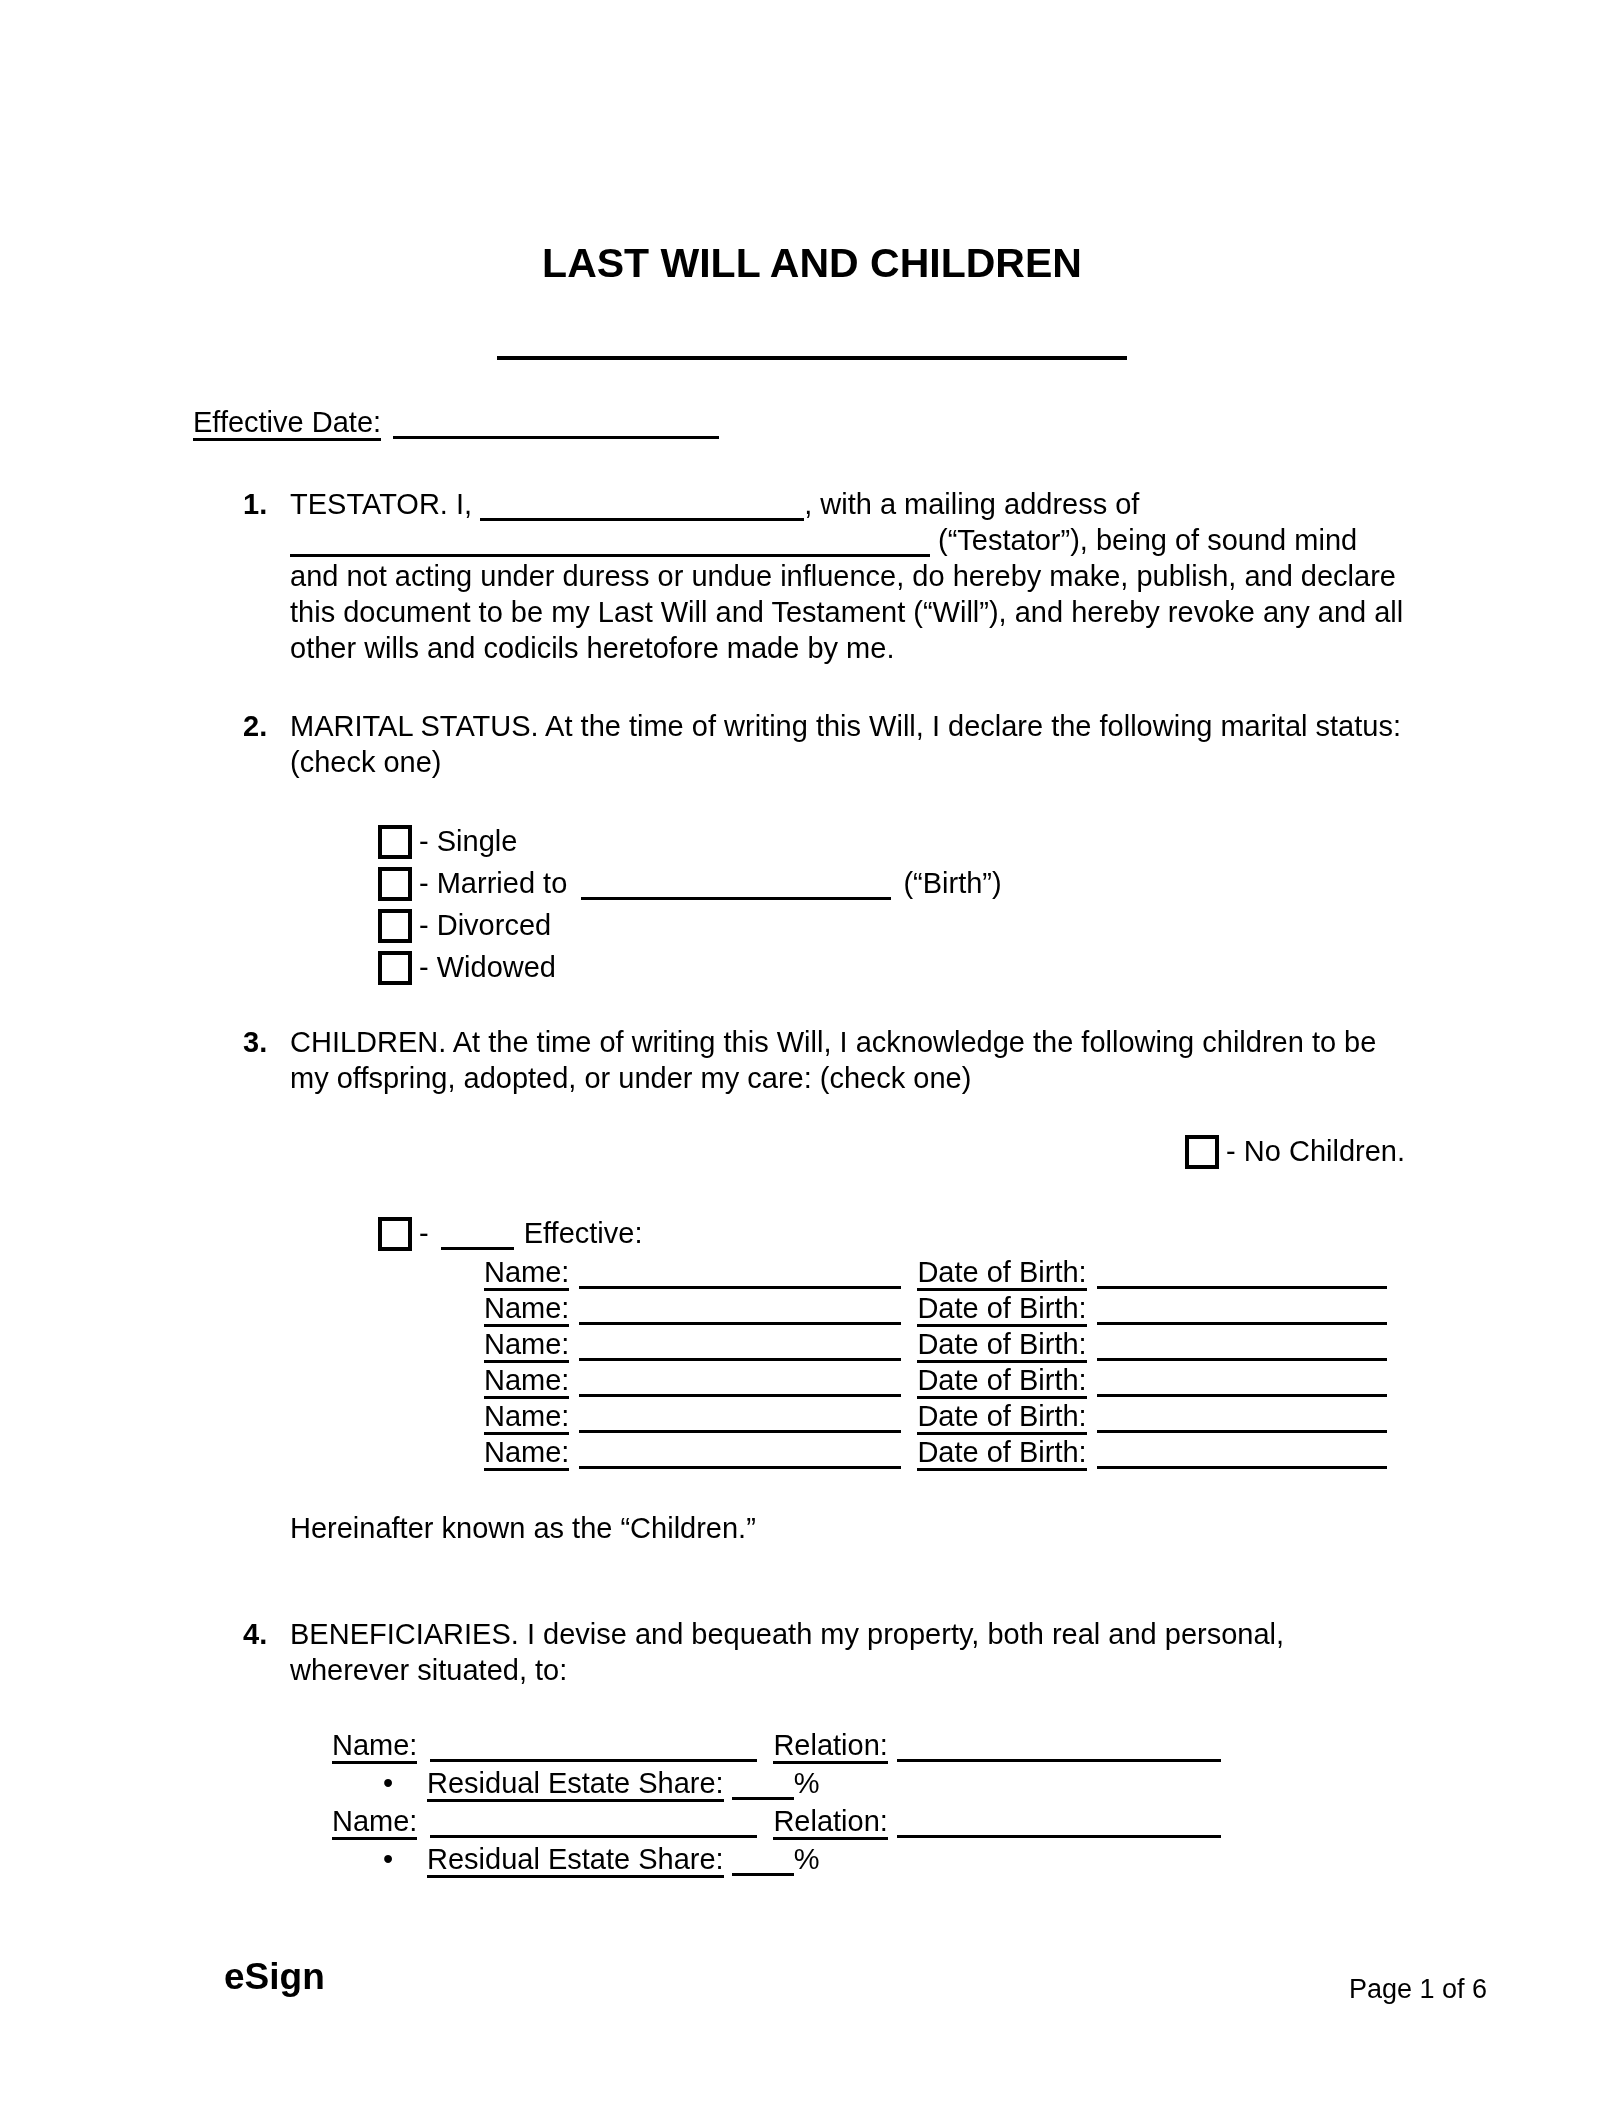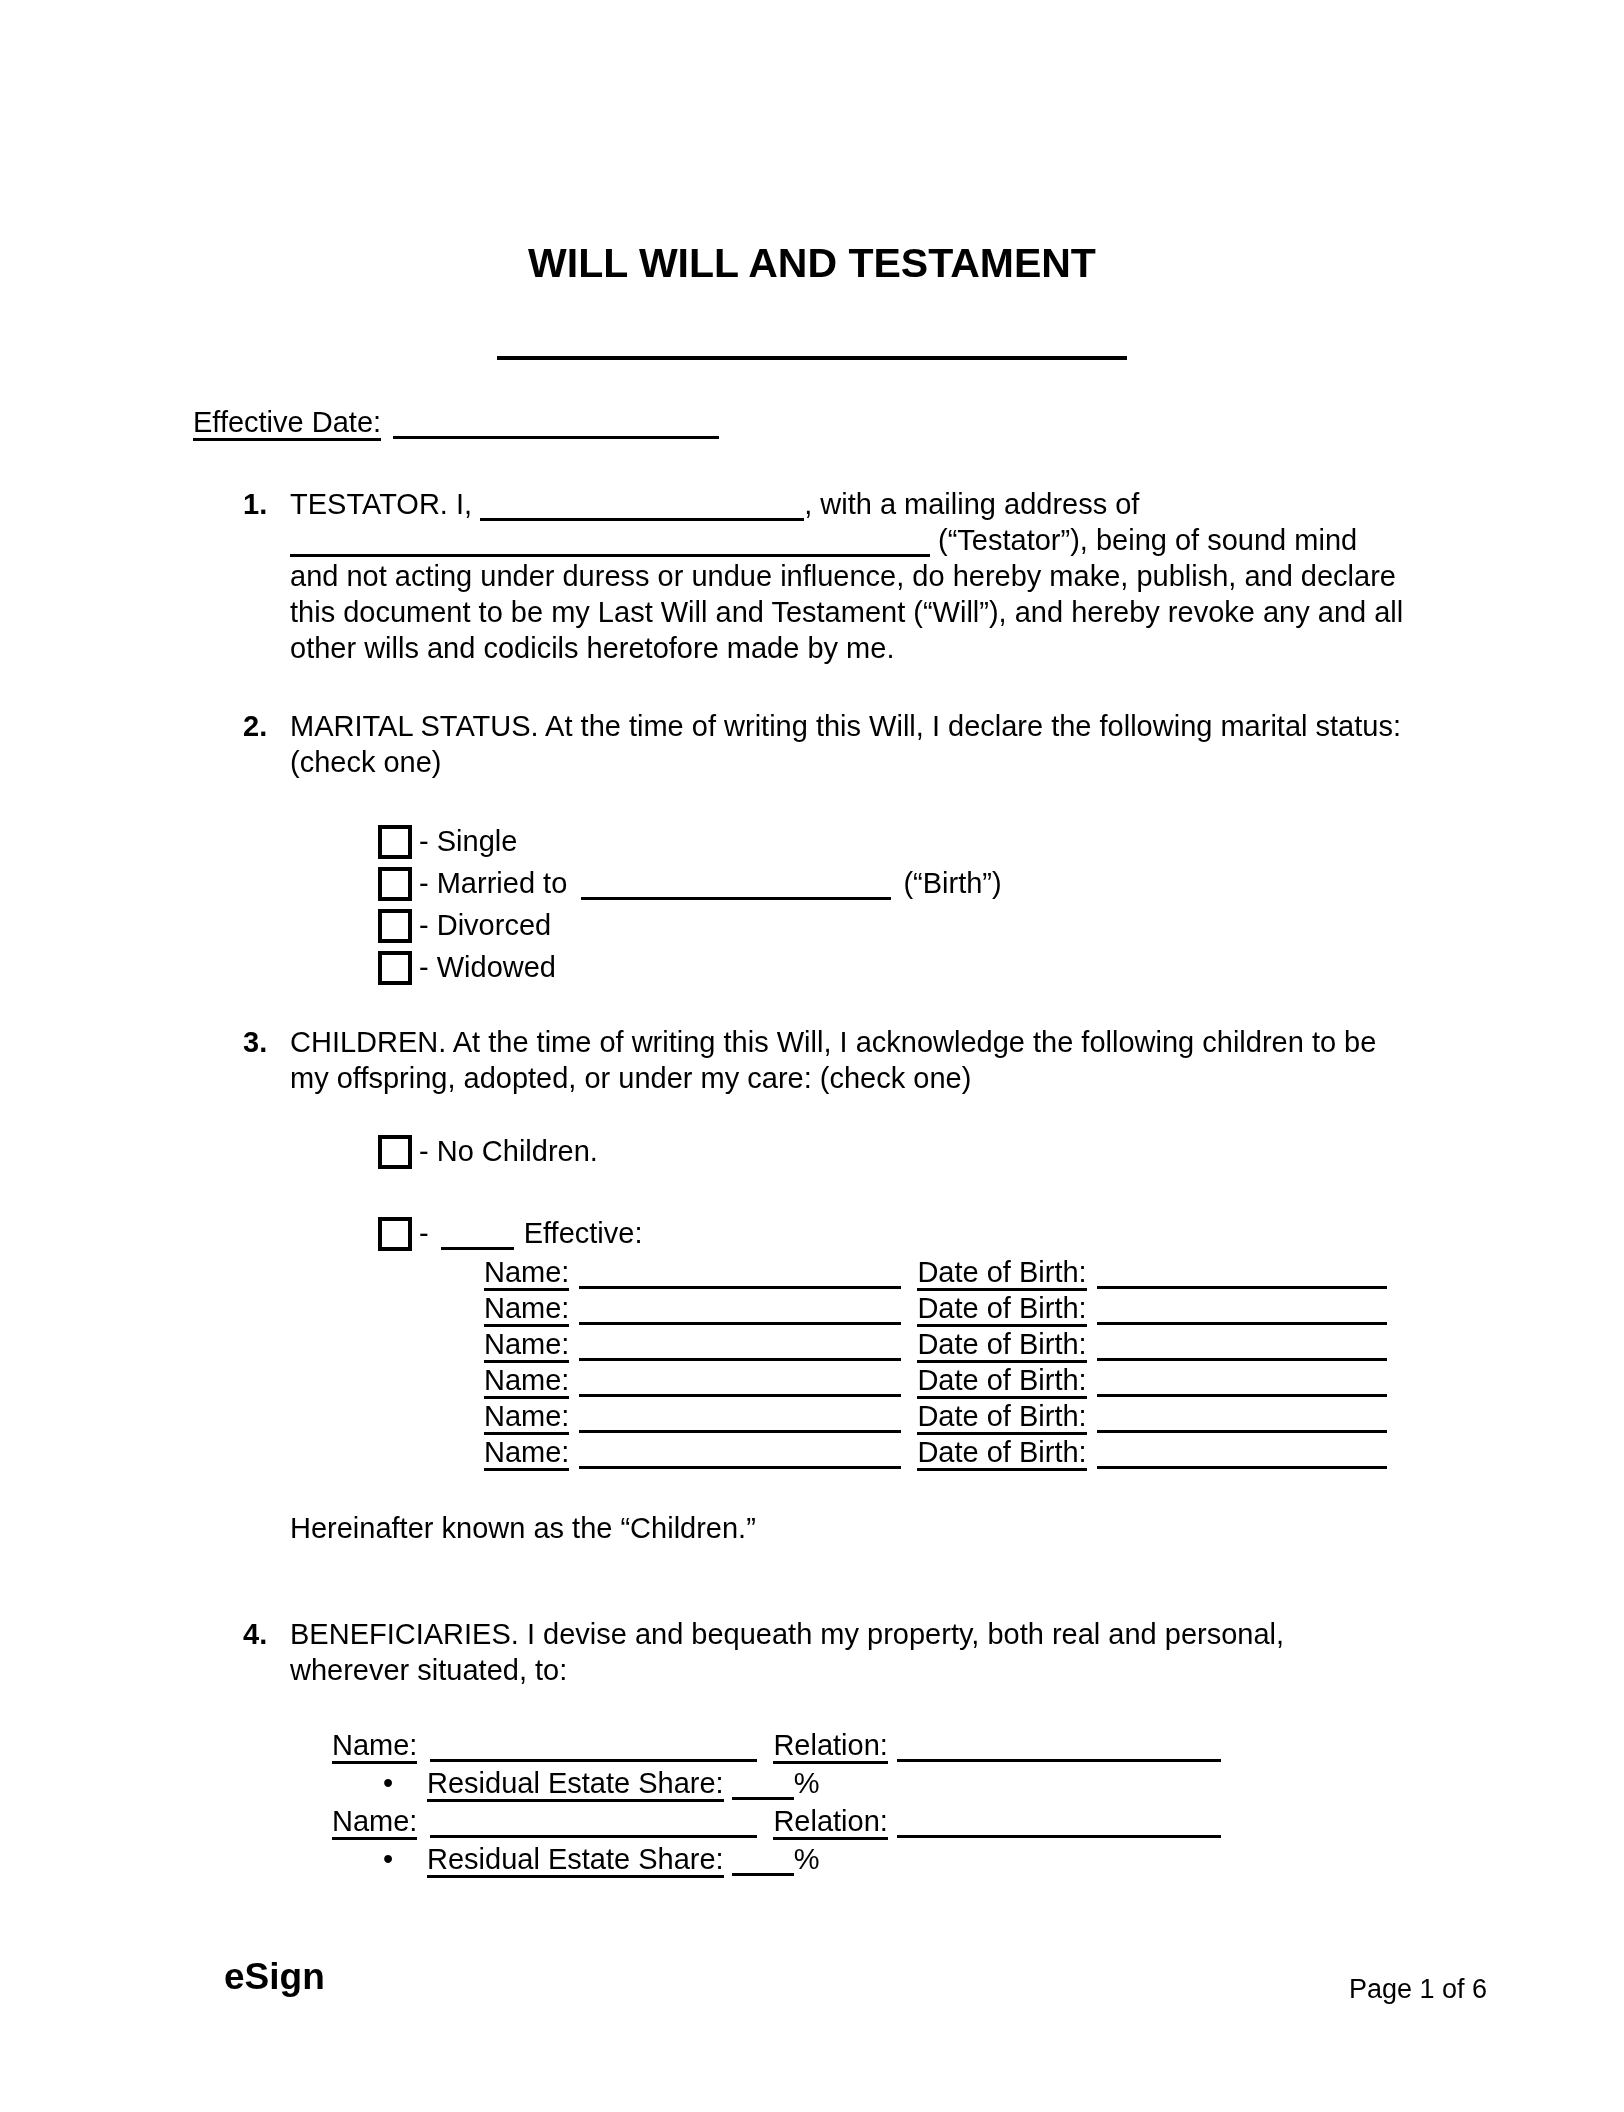--- a/index.html
+++ b/index.html
@@ -21,21 +21,21 @@
   .para{margin:0;}
   b{font-weight:normal;}
   .sec1{margin-top:46px;}
   .sec2{margin-top:42px;}
   .sec3{margin-top:36px;}
   .sec4{margin-top:70px;}
   .tname-fill{width:324px;}
   .taddr-fill{width:640px;}
   .opts{margin-top:40px;}
   .opt{line-height:42px;margin-left:88px;}
-  .row-nochild{margin-top:34px;}
+  .row-nochild{margin-top:34px;text-align:right;}
   .row-count{margin-top:40px;}
   .checkbox{display:inline-block;width:34px;height:34px;border:4px solid #000;box-sizing:border-box;vertical-align:-8px;margin-right:7px;background:#fff;cursor:pointer;}
   .spouse-fill{width:310px;margin-left:6px;margin-right:4px;}
   .count-fill{width:73px;margin-left:4px;margin-right:10px;}
   .child-rows{line-height:36px;}
   .child-row{margin-left:194px;white-space:nowrap;}
   .cname-fill{width:322px;margin-left:10px;margin-right:16px;}
   .cdob-fill{width:290px;margin-left:10px;}
   .hereinafter{margin:40px 0 0 0;}
   .bene{margin-top:38px;line-height:38px;}
@@ -47,21 +47,21 @@
   .residual-fill{width:62px;margin-left:8px;}
   .brand{position:absolute;left:224px;top:1956px;font-size:37px;font-weight:bold;line-height:42px;}
   .pagenum{position:absolute;right:137px;top:1972px;font-size:27px;line-height:34px;}
 </style>
 </head>
 <body>
 
 <div class="page">
 
   <div class="doc-title">
-    <div>WILL WILL AND TESTAMENT</div>
+    <div>LAST WILL AND CHILDREN</div>
   </div>
 
   <div class="name-line"></div>
 
   <div class="effective"><span class="ul">Effective Date:</span><span class="blank eff-fill"></span></div>
 
   <section class="sec sec1">
     <span class="num">1.</span>
     <div class="body">
       <p class="para"><b>TESTATOR</b><span>. I, </span><span class="blank tname-fill"></span><span>, with a mailing address of </span><span class="blank taddr-fill"></span><span> (“Testator”), being of sound mind and not acting under duress or undue influence, do hereby make, publish, and declare this document to be my Last Will and Testament (“Will”), and hereby revoke any and all other wills and codicils heretofore made by me.</span></p>

